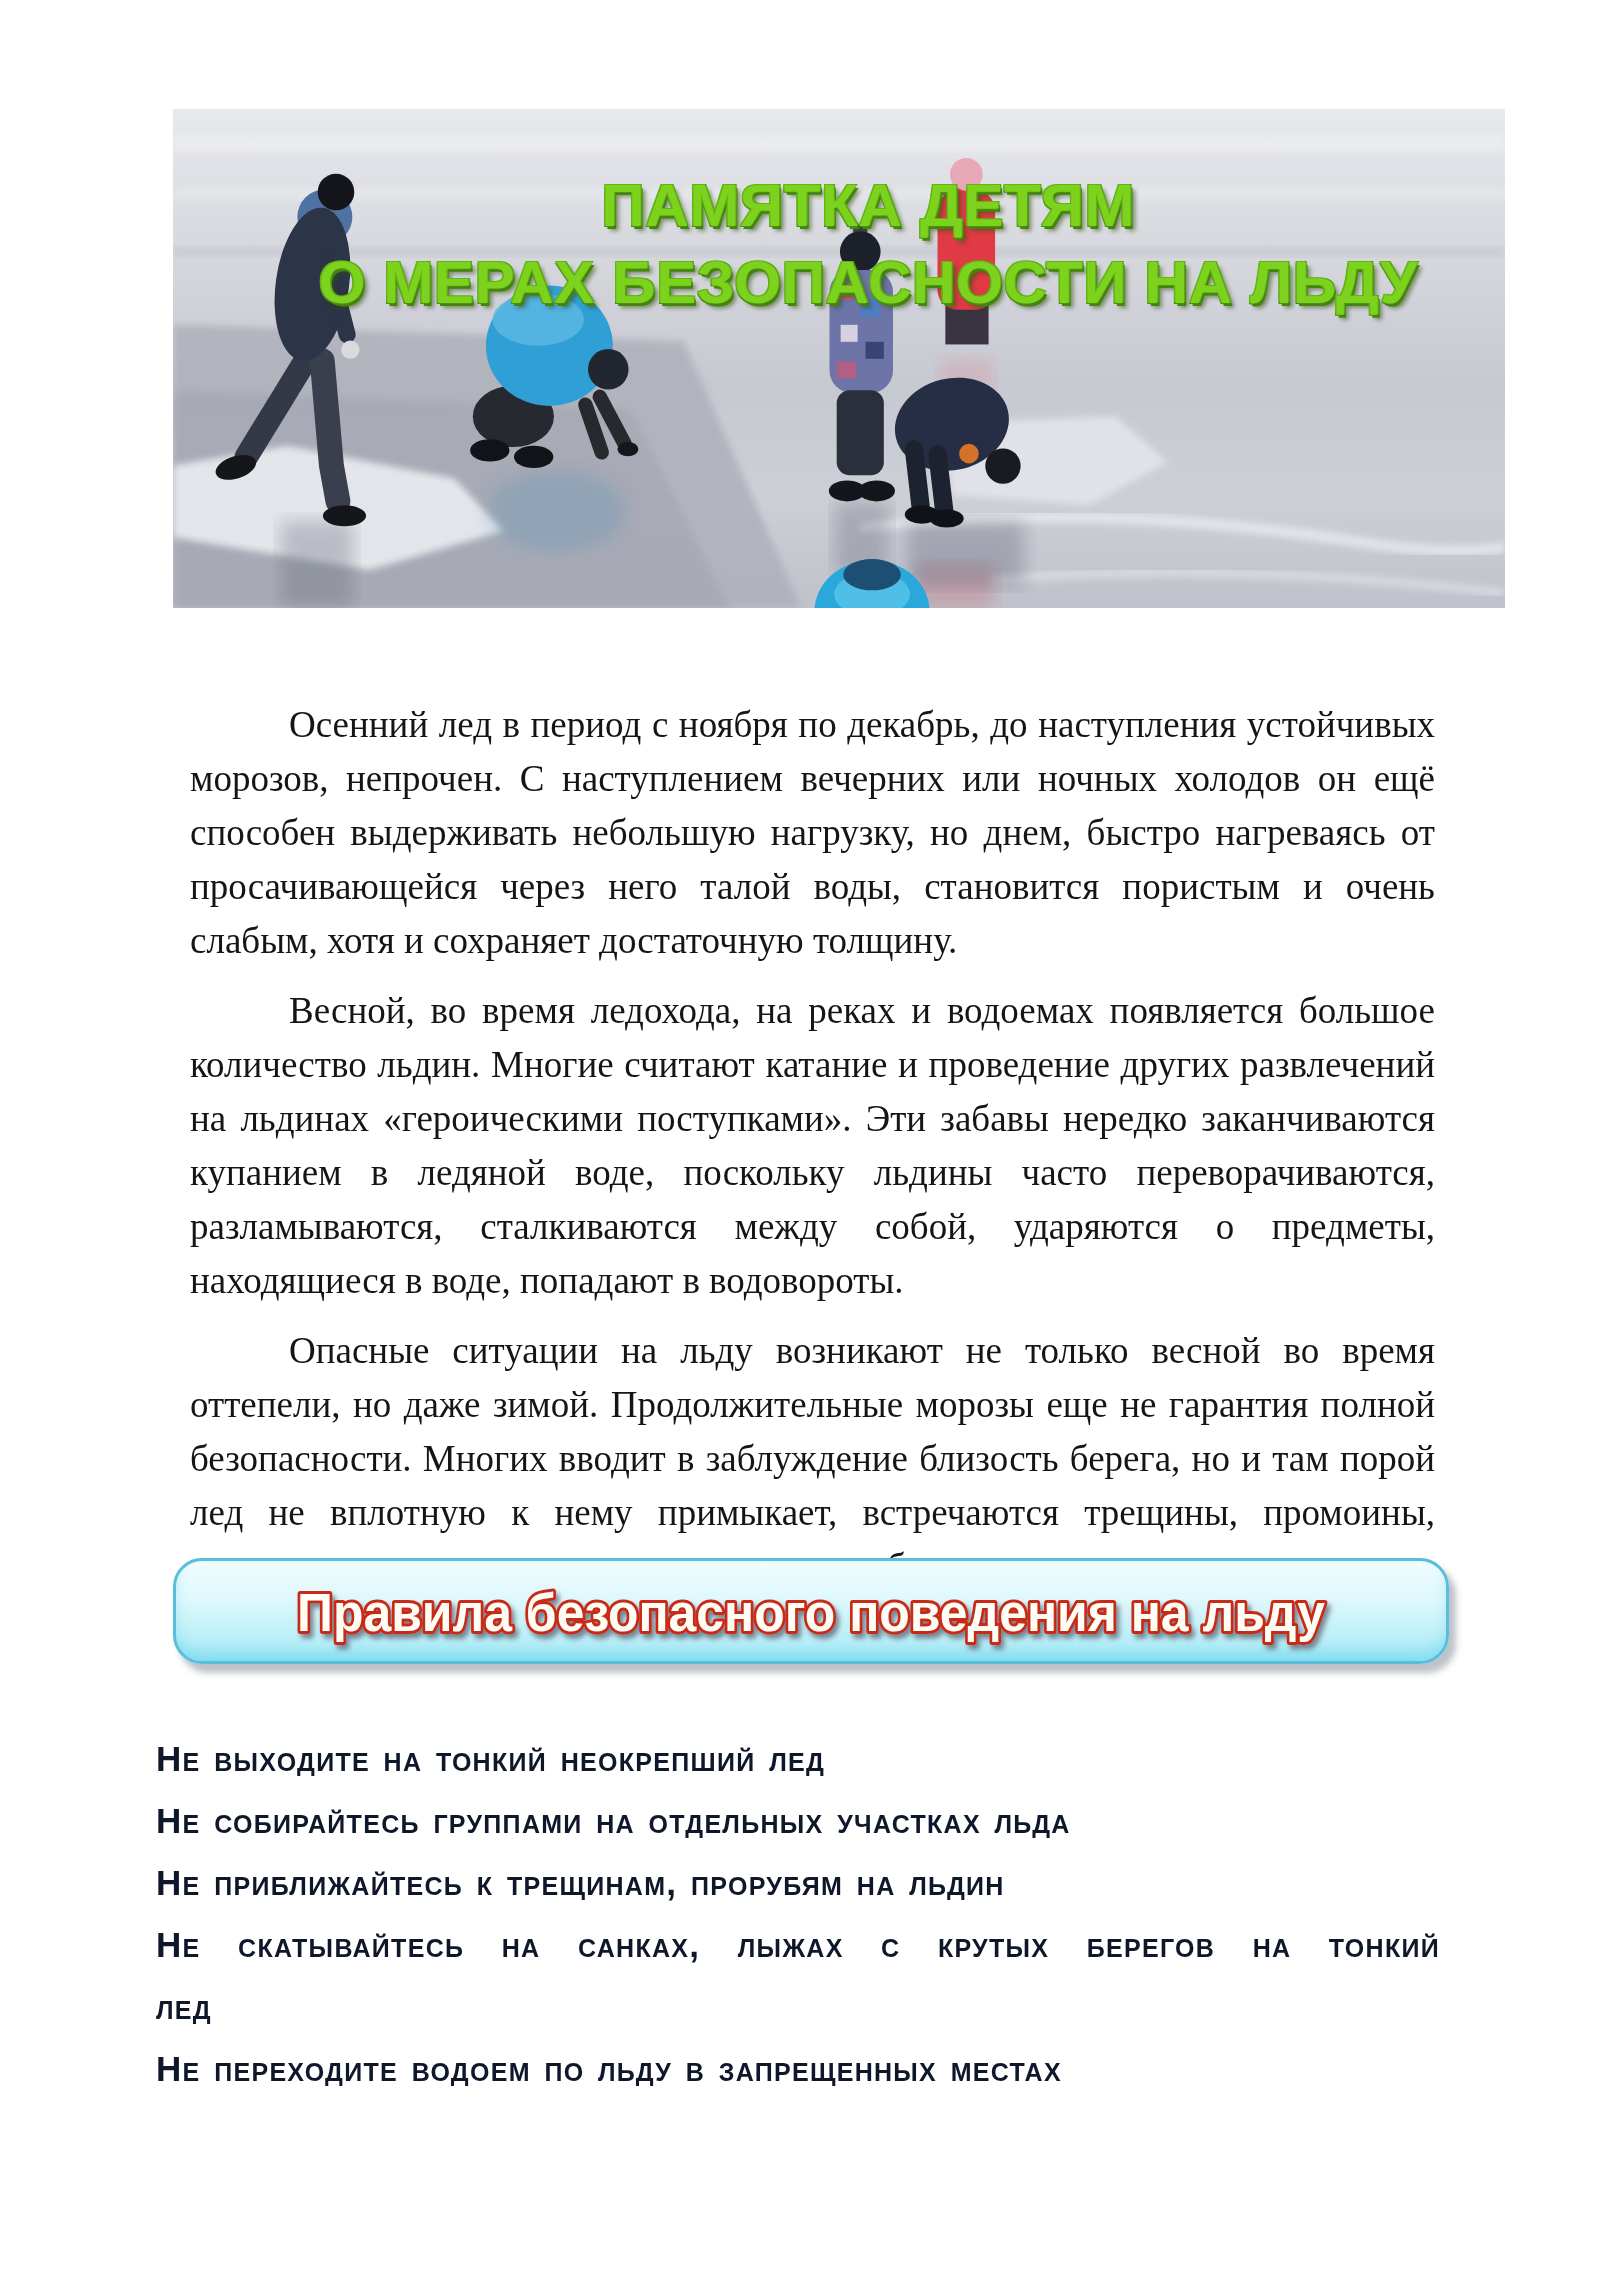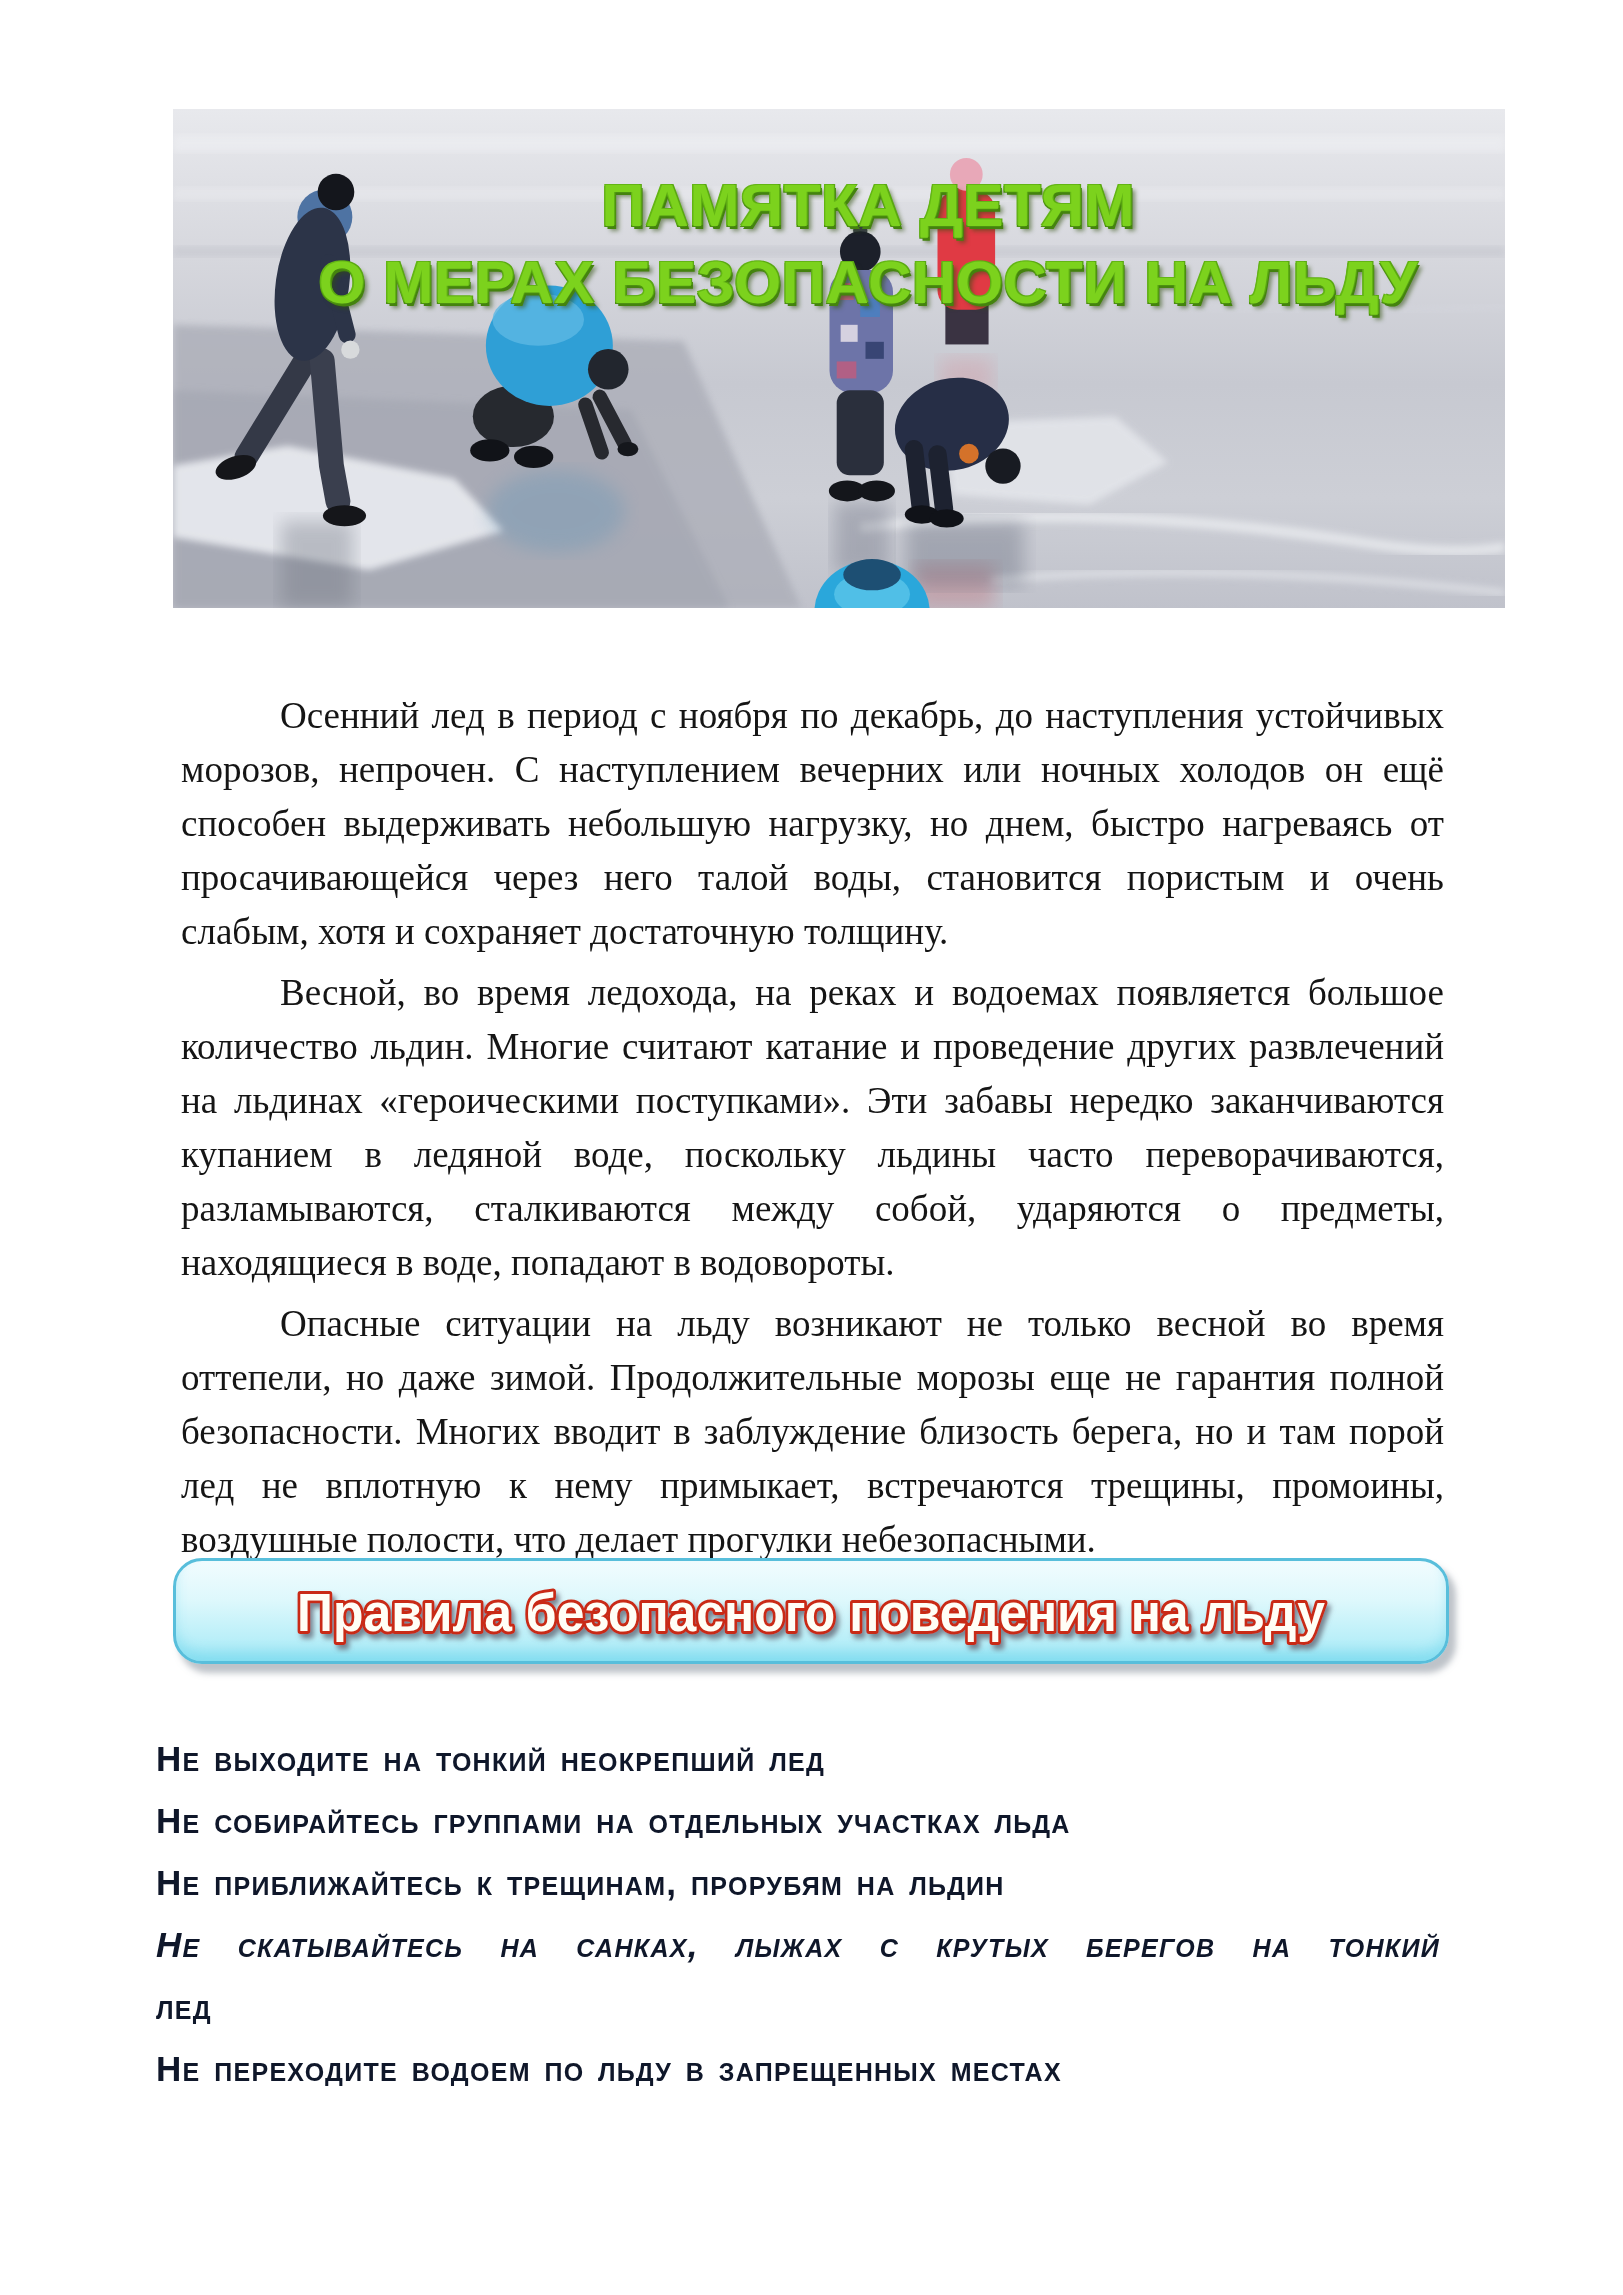--- a/index.html
+++ b/index.html
@@ -38,21 +38,21 @@
   }
 
   
   .article {
     position:absolute; left:174px; top:682px; width:1277px;
     font-family:"Liberation Serif", serif;
     font-size:37px; line-height:54px;
     color:#151515;
     text-align:justify;
   }
-  .article p { text-indent:99px; margin:7px; }
+  .article p { text-indent:99px; margin:16px; }
 
   
   .banner {
     position:absolute; left:173px; top:1558px;
     width:1276px; height:106px;
     border:3.3px solid #58bedb;
     border-radius:29px;
     background:linear-gradient(180deg,#f1fcfe 0%,#ddf8fc 40%,#b6eef8 82%,#9fe7f4 100%);
     box-shadow: 6.5px 8.5px 6.5px rgba(125,135,148,.5),
                 inset 0 -9.2px 11.8px rgba(64,196,230,.28);
@@ -63,21 +63,21 @@
   .rules {
     position:absolute; left:156px; top:1728px; width:1284px;
     font-family:"Liberation Sans", sans-serif;
     font-weight:bold;
     font-variant:small-caps;
     font-size:35px; line-height:62px;
     letter-spacing:1.3px; word-spacing:2.6px;
     color:#0f172a;
   }
   .rule-line { text-align:left; }
-  .rule-line.stretch { text-align:justify; text-align-last:justify;font-style:italic; }
+  .rule-line.stretch { text-align:justify; text-align-last:justify; }
 </style>
 </head>
 <body>
 
 <div class="hero">
   <svg class="scene" viewBox="0 0 2035 763" preserveAspectRatio="none">
     <defs>
       <linearGradient id="ice" x1="0" y1="0" x2="0" y2="1">
         <stop offset="0" stop-color="#e8e9ed"></stop>
         <stop offset="0.3" stop-color="#d6d7dd"></stop>

